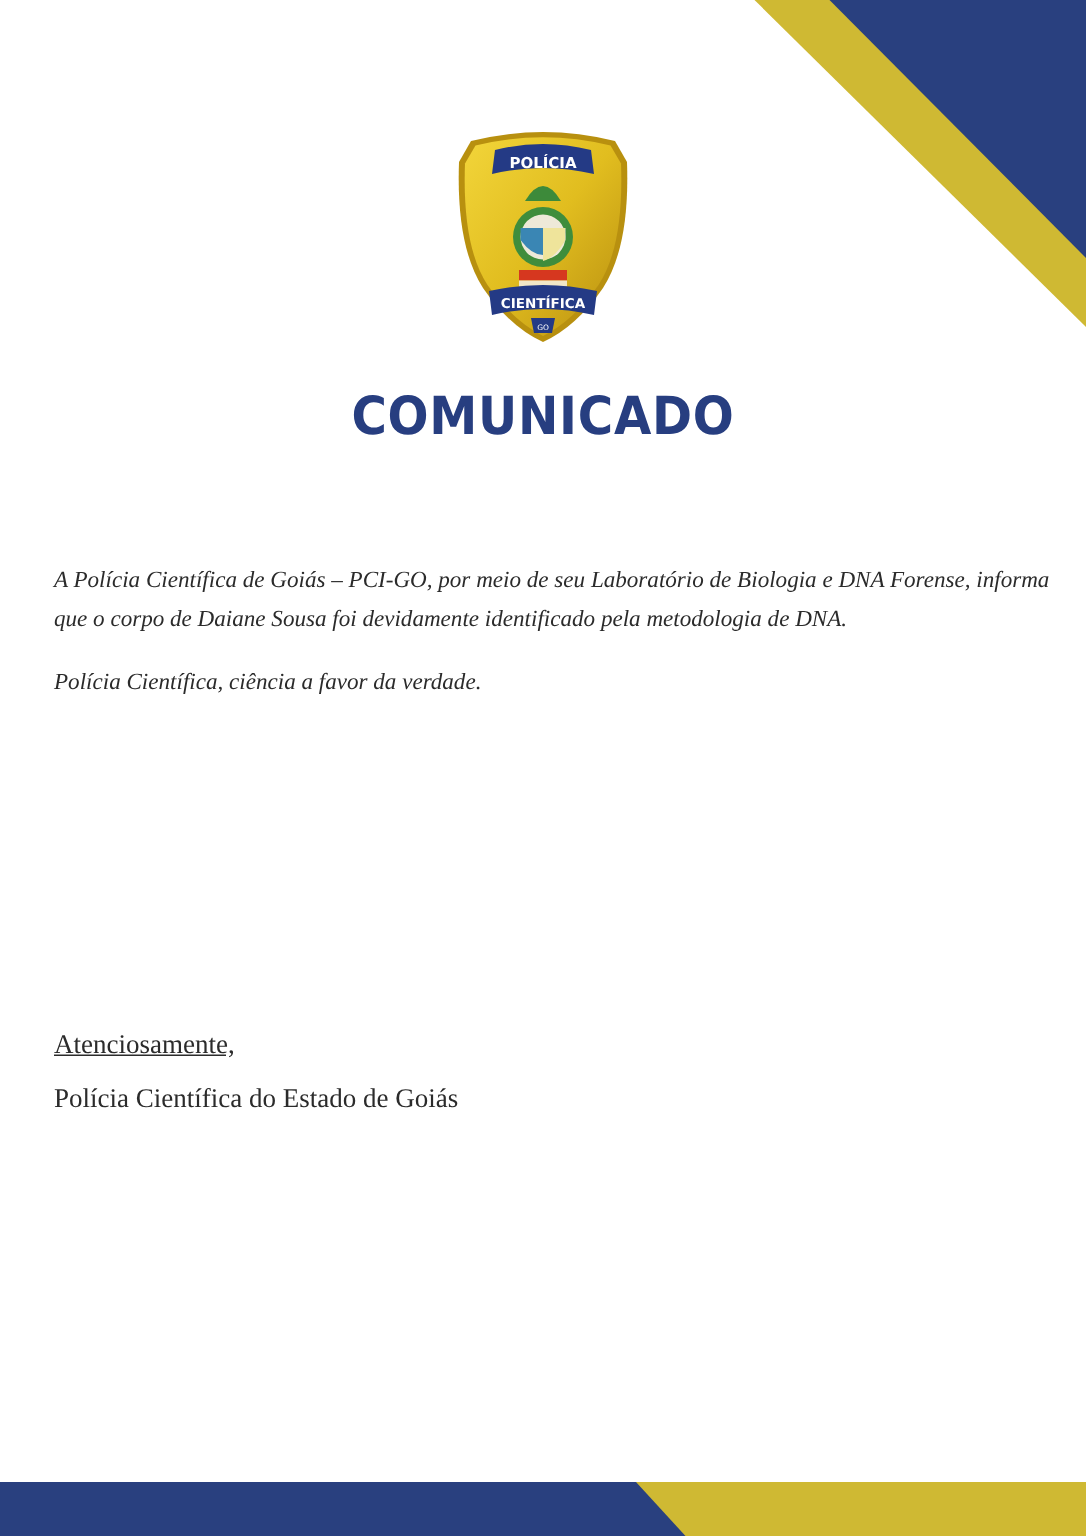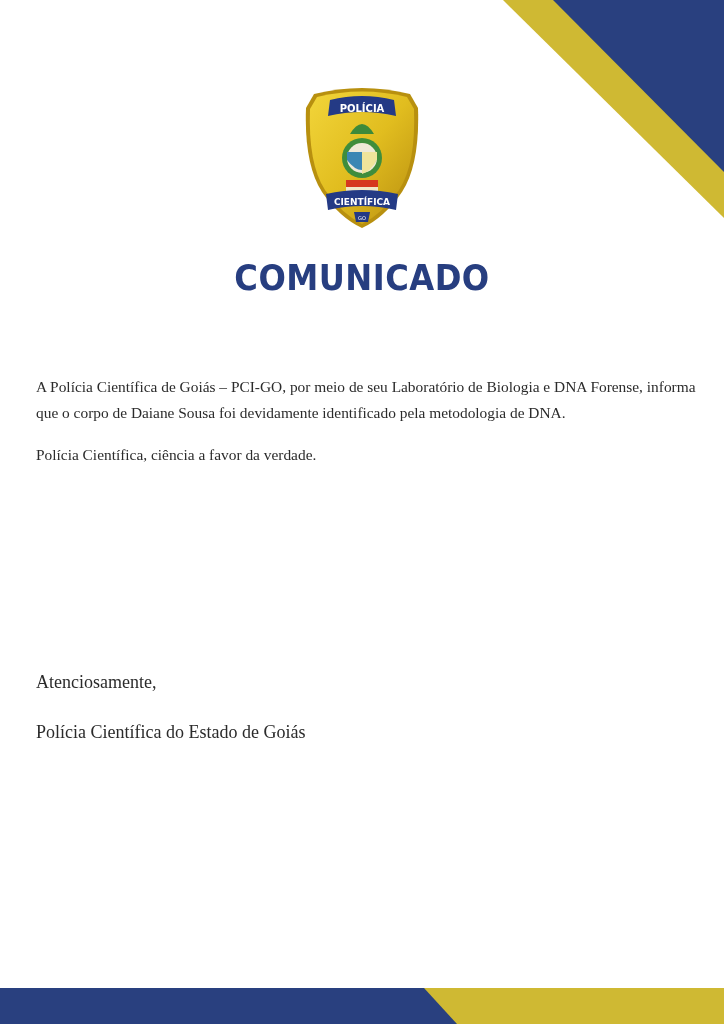--- a/index.html
+++ b/index.html
@@ -11,24 +11,24 @@
     }
     .corner { position: absolute; top: 0; left: 0; width: 724px; height: 230px; }
     .footer { position: absolute; left: 0; bottom: 0; width: 724px; height: 36px; }
     .badge { position: absolute; left: 302px; top: 84px; width: 120px; height: 146px; }
     .title {
       position: absolute; left: 0; top: 258px; width: 724px; text-align: center;
       font-family: "DejaVu Sans", "Liberation Sans", sans-serif;
       font-weight: bold; font-size: 35px; letter-spacing: 0.5px;
       color: #273e80; transform: scaleX(0.92);
     }
-    .body-text { position: absolute; left: 36px; top: 374px; width: 670px; font-size: 15.4px; line-height: 26px; }
+    .body-text { position: absolute; left: 36px; top: 374px; width: 670px; font-size: 15.4px; line-height: 26px; font-style: italic; }
     .body-text p { margin: 0 0 16px 0; }
     .closing { position: absolute; left: 36px; font-size: 18px; }
-    .closing.c1 { top: 672px; }
+    .closing.c1 { top: 686px; text-decoration: underline; }
     .closing.c2 { top: 722px; }
   </style>
 </head>
 <body>
 
 <svg class="corner" viewBox="0 0 724 230">
   <polygon points="503,0 724,0 724,218" fill="#cfb933"></polygon>
   <polygon points="553,0 724,0 724,172" fill="#29407f"></polygon>
 </svg>
 

